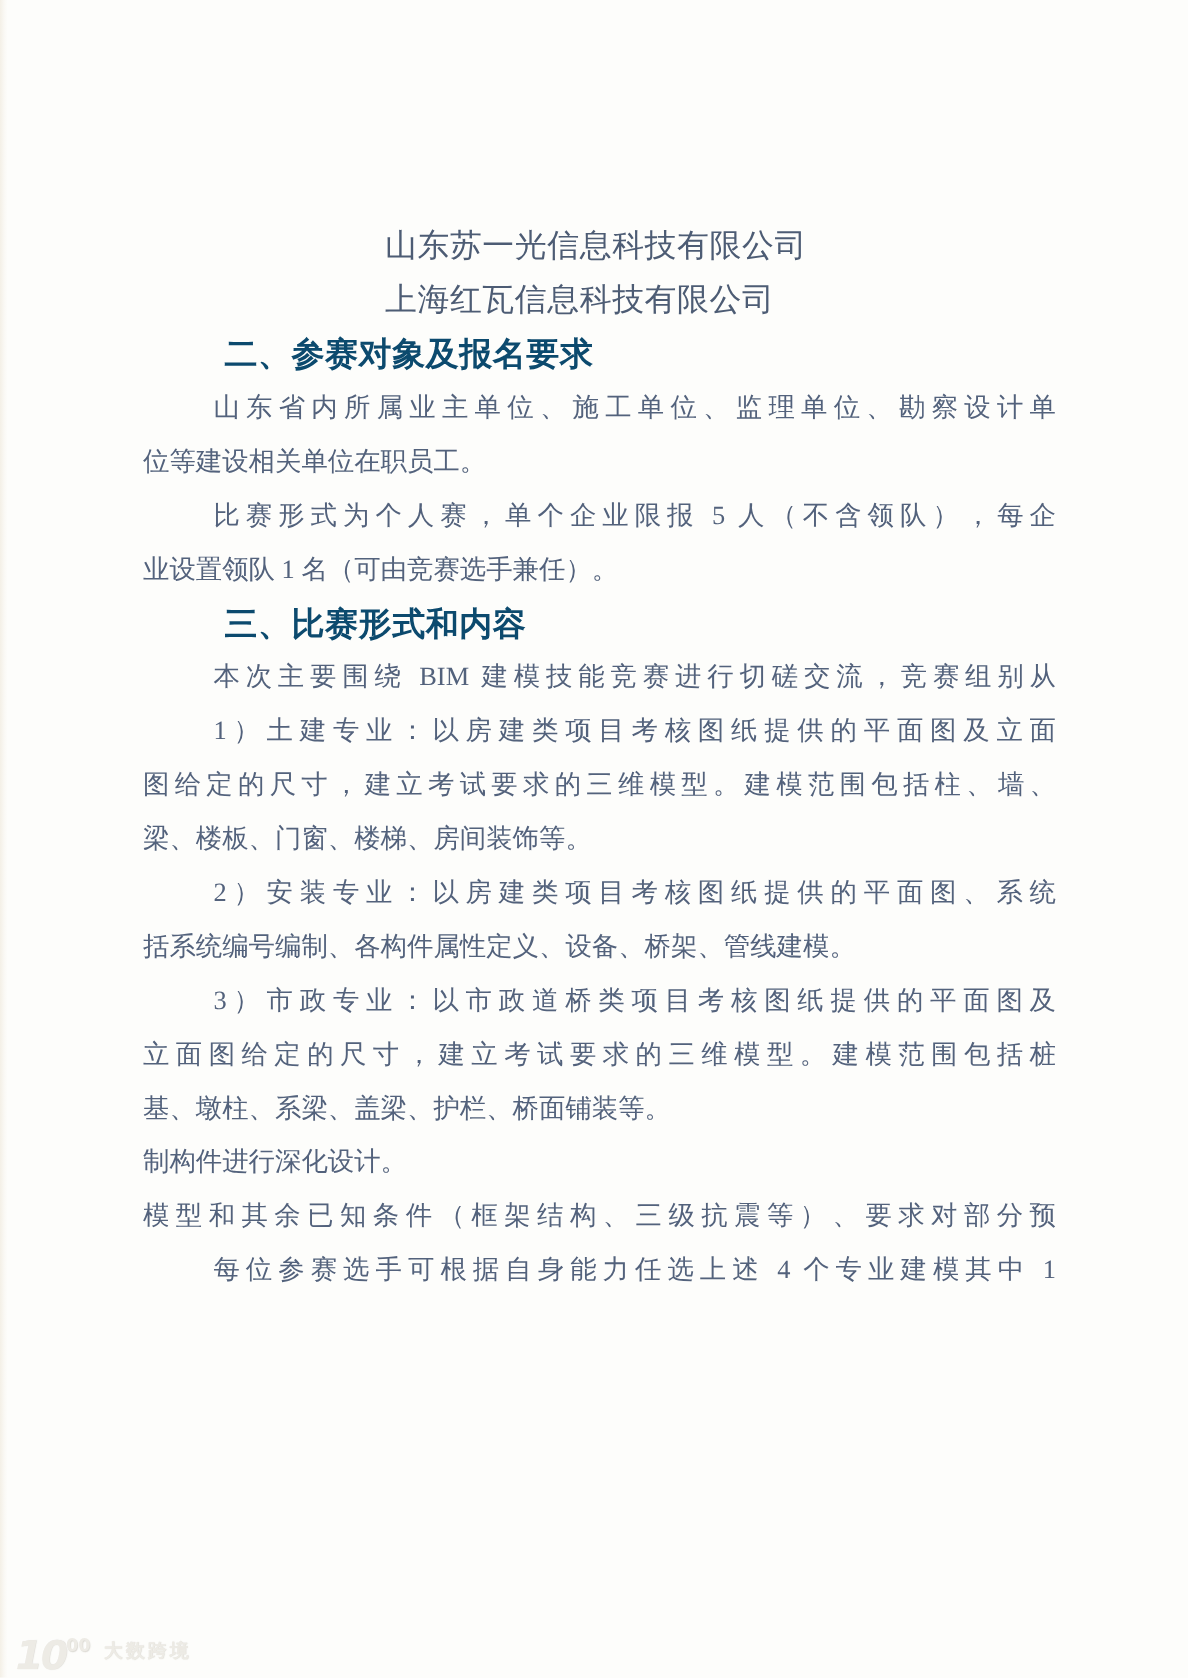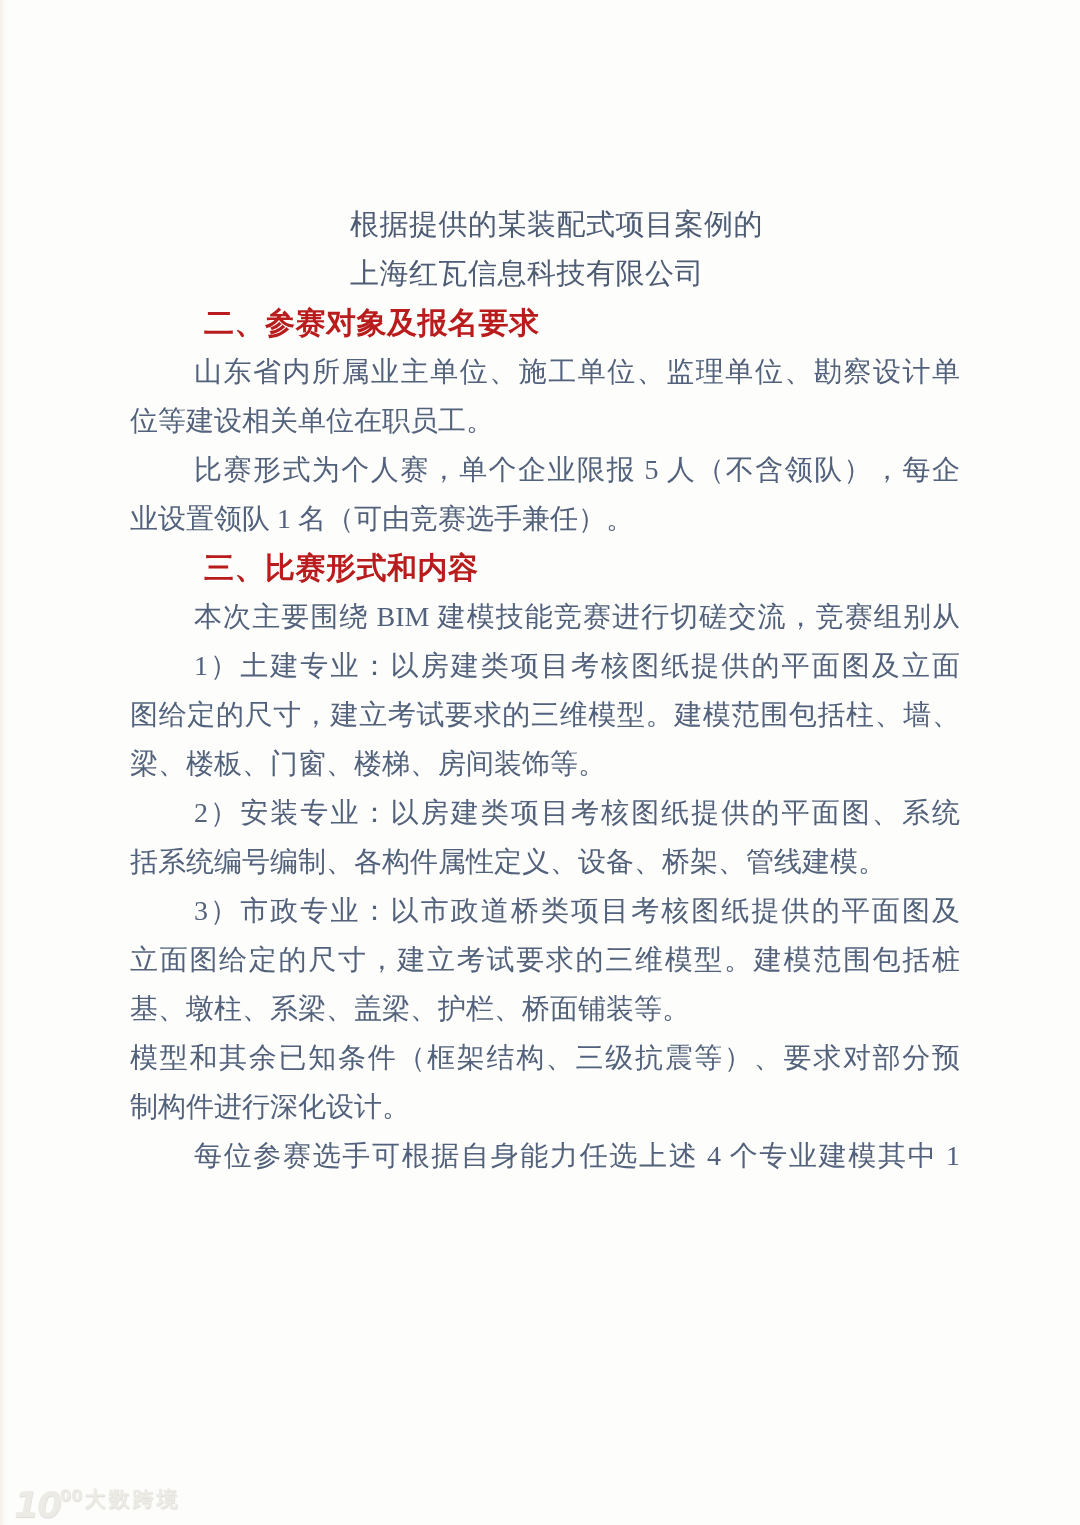--- a/index.html
+++ b/index.html
@@ -29,35 +29,35 @@
   .doc {
     position: absolute;
     left: 130px;
     top: 200px;
     width: 830px;
     filter: blur(0.2px);
   }
   .line {
     height: 49px;
     line-height: 49px;
-    font-size: 28px;
+    font-size: 24px;
     color: #53627c;
     font-family: "Liberation Serif", serif;
     text-align: left;
   }
   .line.body.indent { padding-left: 64px; }
   .line.stretch {
     text-align: justify;
     text-align-last: justify;
   }
   .line.heading {
     font-family: "Liberation Sans", sans-serif;
     font-weight: 700;
     font-size: 30px;
-    color: #b91c1c;
+    color: #0c4a6e;
     padding-left: 74px;
     letter-spacing: 0.5px;
   }
   .line.company {
     font-size: 29px;
     color: #4d5c74;
     padding-left: 220px;
     letter-spacing: 0.5px;
   }
   
@@ -79,52 +79,52 @@
     line-height: 36px;
     letter-spacing: -2px;
   }
   .wm-sup {
     font-size: 16px;
     font-style: normal;
     letter-spacing: 0;
     vertical-align: 16px;
   }
   .wm-label {
-    font-family: Liberation Mono, monospace;
+    font-family: Liberation Serif, serif;
     font-weight: bold;
-    font-size: 21px;
+    font-size: 17px;
     line-height: 30px;
     letter-spacing: 3px;
-    margin-left: 2px;
+    margin-left: 12px;
   }
 </style>
 </head>
 <body>
 
 <div class="page">
   <div class="doc">
-      <div class="line company">根据提供的某装配式项目案例的</div>
+      <div class="line company">山东苏一光信息科技有限公司</div>
       <div class="line company">上海红瓦信息科技有限公司</div>
       <div class="line heading">二、参赛对象及报名要求</div>
       <div class="line body indent stretch">山东省内所属业主单位、施工单位、监理单位、勘察设计单</div>
       <div class="line body">位等建设相关单位在职员工。</div>
       <div class="line body indent stretch">比赛形式为个人赛，单个企业限报 5 人（不含领队），每企</div>
       <div class="line body">业设置领队 1 名（可由竞赛选手兼任）。</div>
       <div class="line heading">三、比赛形式和内容</div>
       <div class="line body indent stretch">本次主要围绕 BIM 建模技能竞赛进行切磋交流，竞赛组别从</div>
       <div class="line body indent stretch">1）土建专业：以房建类项目考核图纸提供的平面图及立面</div>
       <div class="line body stretch">图给定的尺寸，建立考试要求的三维模型。建模范围包括柱、墙、</div>
       <div class="line body">梁、楼板、门窗、楼梯、房间装饰等。</div>
       <div class="line body indent stretch">2）安装专业：以房建类项目考核图纸提供的平面图、系统</div>
       <div class="line body">括系统编号编制、各构件属性定义、设备、桥架、管线建模。</div>
       <div class="line body indent stretch">3）市政专业：以市政道桥类项目考核图纸提供的平面图及</div>
       <div class="line body stretch">立面图给定的尺寸，建立考试要求的三维模型。建模范围包括桩</div>
       <div class="line body">基、墩柱、系梁、盖梁、护栏、桥面铺装等。</div>
+      <div class="line body">制构件进行深化设计。</div>
       <div class="line body stretch">模型和其余已知条件（框架结构、三级抗震等）、要求对部分预</div>
-      <div class="line body">制构件进行深化设计。</div>
       <div class="line body indent stretch">每位参赛选手可根据自身能力任选上述 4 个专业建模其中 1</div>
     </div>
 
   <div class="watermark">
     <span class="wm-logo"><span>10</span><sup class="wm-sup">00</sup></span>
     <span class="wm-label">大数跨境</span>
   </div>
 </div>
 
 </body></html>

